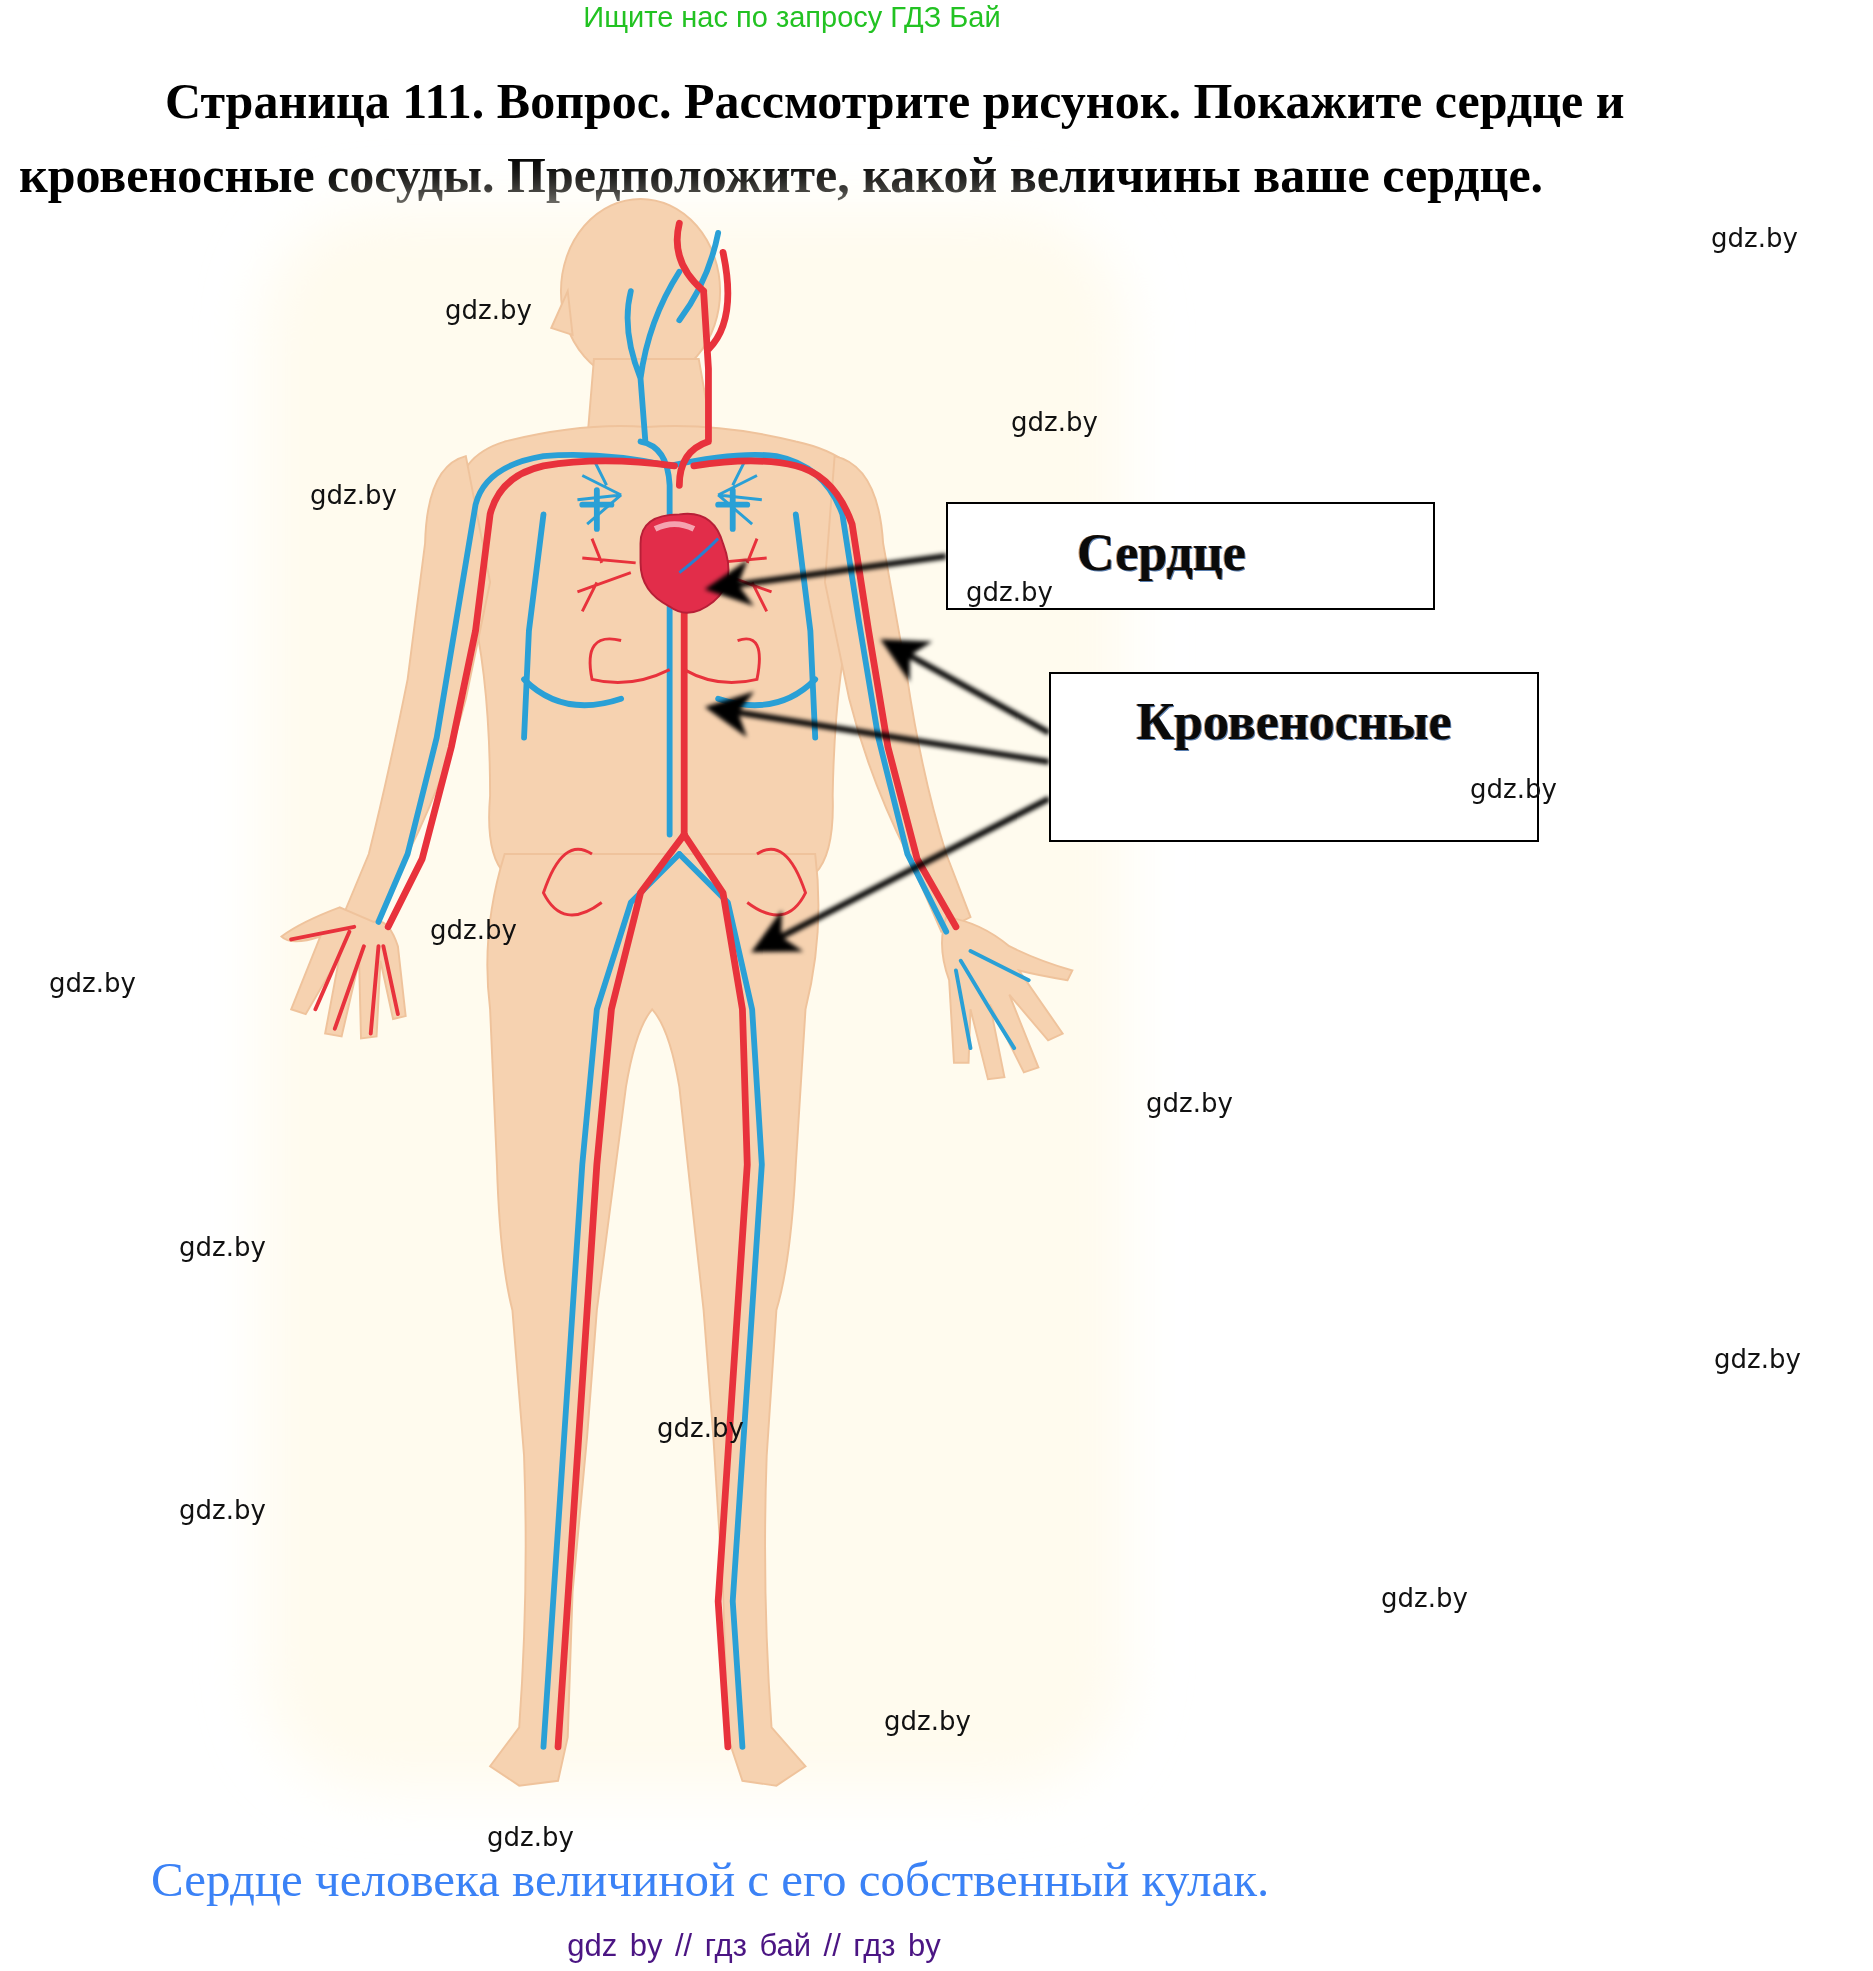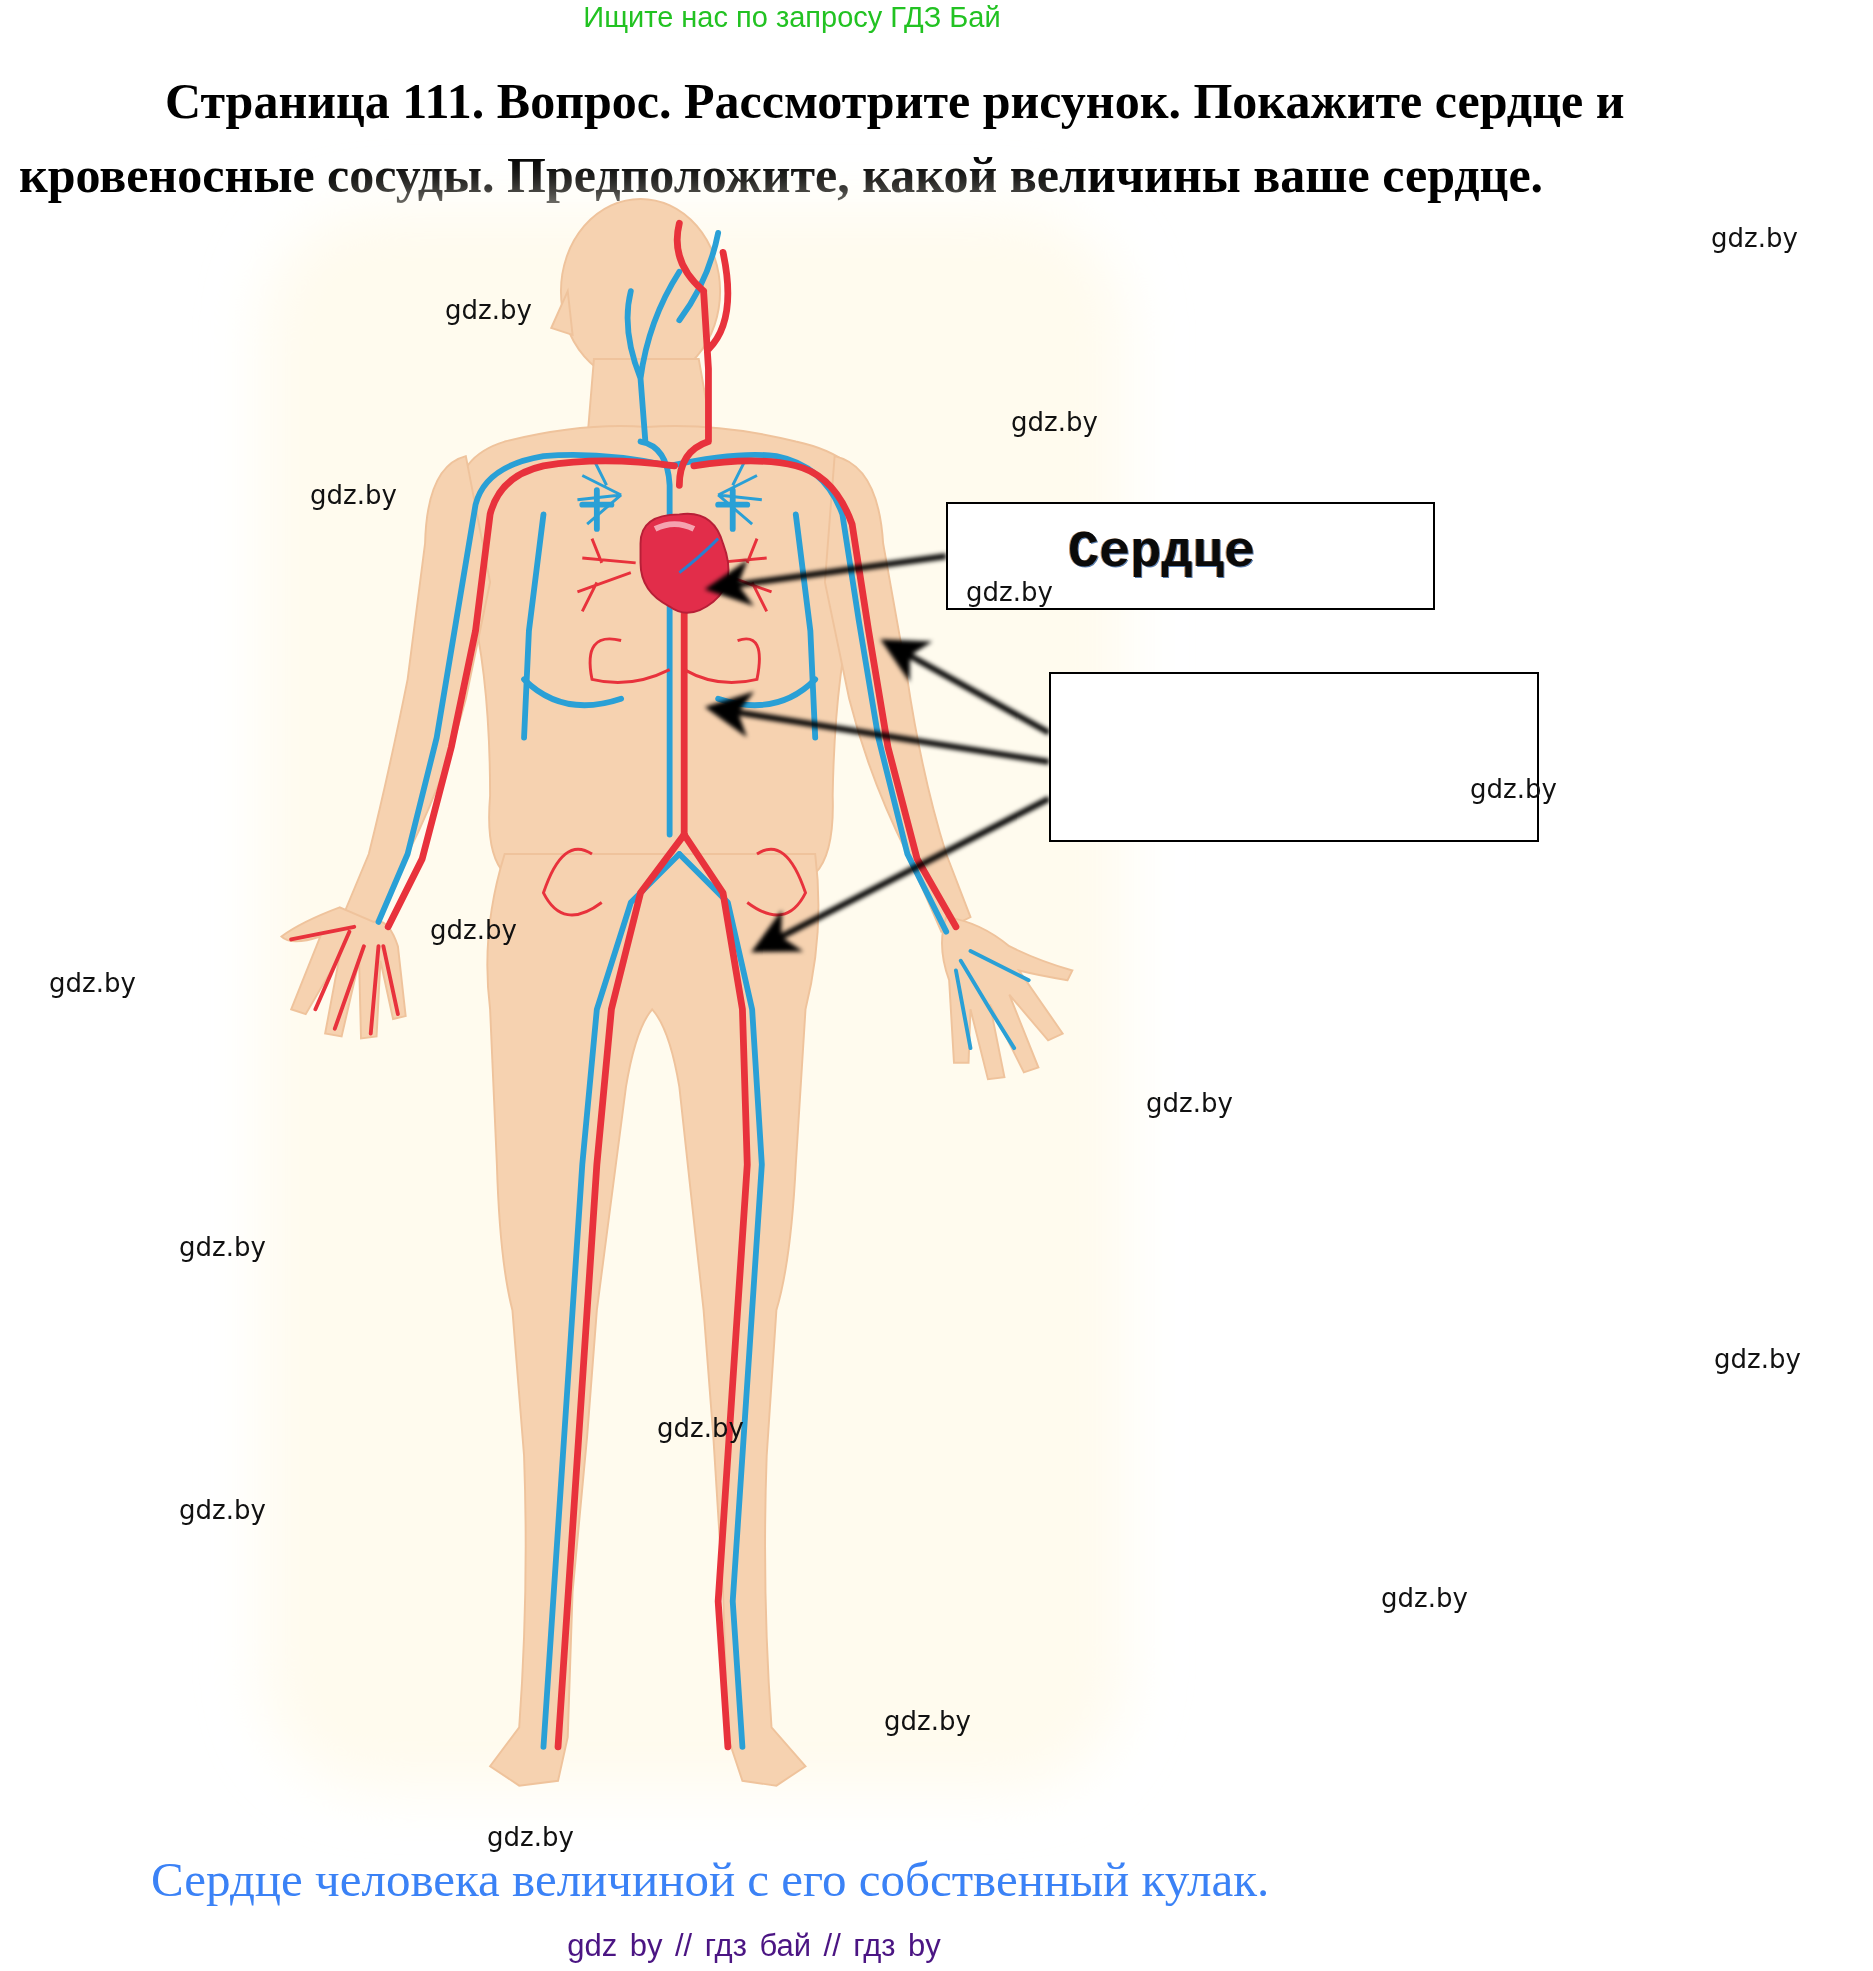--- a/index.html
+++ b/index.html
@@ -13,21 +13,21 @@
   .question {
     left: 19px; top: 64px; width: 1853px;
     font-family: "Liberation Serif", serif; font-weight: bold;
     font-size: 50px; line-height: 74px; color: #000;
   }
   .question .l1 { display: block; padding-left: 146px; white-space: nowrap; }
   .question .l2 { display: block; white-space: nowrap; }
   .figure { left: 0; top: 0; width: 1874px; height: 1972px; }
   .label-box {
     background: #fff; border: 2.9px solid #000; box-sizing: border-box;
-    font-family: Liberation Mono, monospace; font-weight: bold; color: #0a0a0a;
+    font-family: Liberation Serif, serif; font-weight: bold; color: #0a0a0a;
     text-align: center; font-size: 52px; text-shadow: 1px 1px 0 #5a7fb0, -1px 0 0 #c49060;
   }
   .box-heart { left: 946px; top: 502px; width: 489px; height: 108px; line-height: 97px; }
   .box-heart span { position: relative; left: -29px; }
   .box-vessels { left: 1049px; top: 672px; width: 490px; height: 170px; padding-top: 9.7px; line-height: 76px; }
   .wm {
     font-family: "DejaVu Sans", sans-serif; font-size: 26px; color: #111;
     white-space: nowrap; line-height: 31px; margin-top: 17px;
   }
   .answer {
@@ -142,20 +142,21 @@
     <line x1="1081" y1="755" x2="915" y2="663" marker-end="url(#arrowhead)"></line>
     <line x1="1081" y1="785" x2="735" y2="730" marker-end="url(#arrowhead)"></line>
     <line x1="1081" y1="823" x2="782" y2="977" marker-end="url(#arrowhead)"></line>
   </g>
 </svg>
 
 <div class="abs label-box box-heart">
   <span>Сердце</span>
 </div>
 <div class="abs label-box box-vessels">
+  <div>Кровеносные</div>
 </div>
 
 <div class="abs wm" style="left:1711px;top:206px;">gdz.by</div>
 <div class="abs wm" style="left:445px;top:278px;">gdz.by</div>
 <div class="abs wm" style="left:1011px;top:390px;">gdz.by</div>
 <div class="abs wm" style="left:310px;top:463px;">gdz.by</div>
 <div class="abs wm" style="left:966px;top:560px;">gdz.by</div>
 <div class="abs wm" style="left:1470px;top:757px;">gdz.by</div>
 <div class="abs wm" style="left:430px;top:898px;">gdz.by</div>
 <div class="abs wm" style="left:49px;top:951px;">gdz.by</div>

